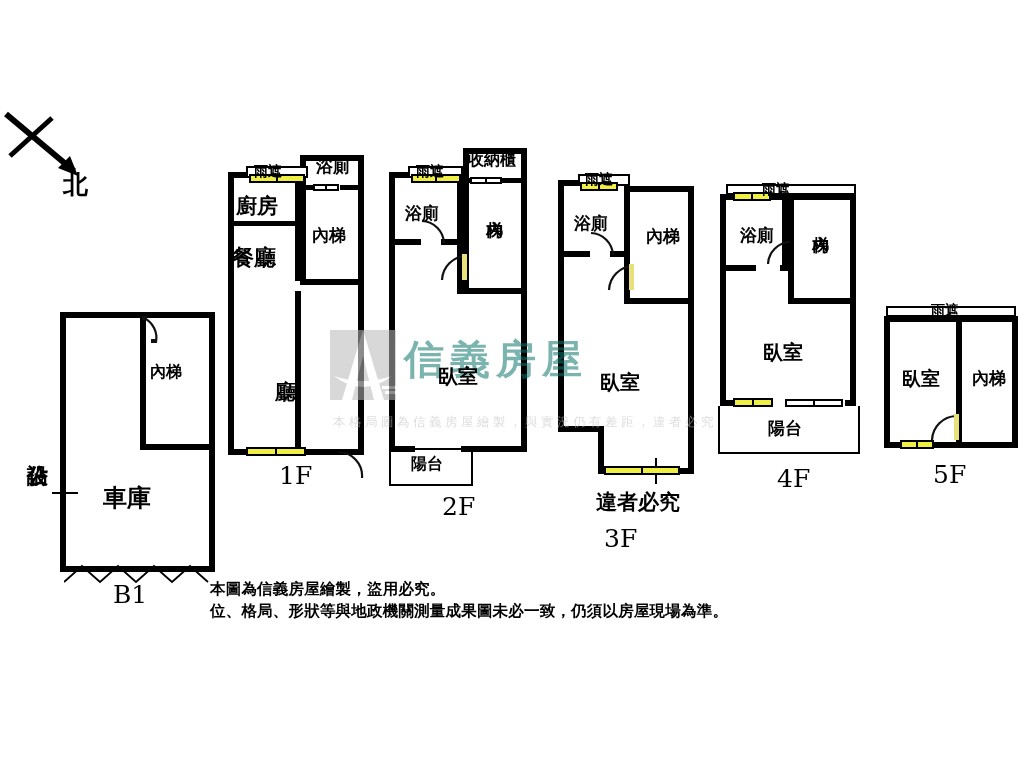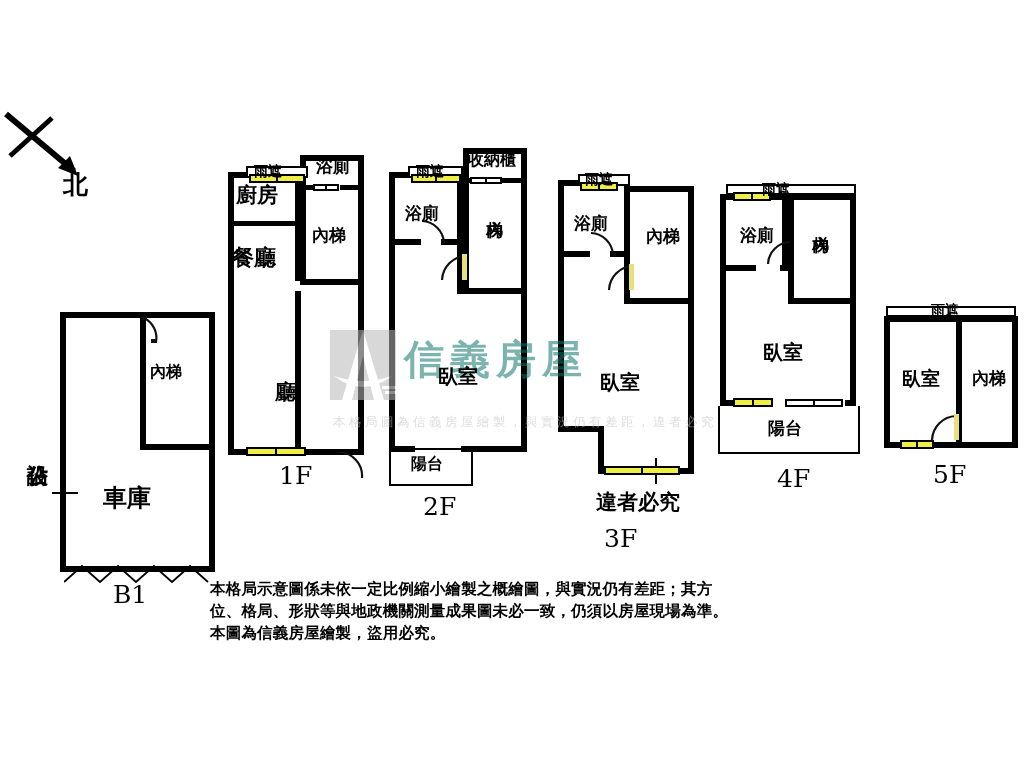--- a/index.html
+++ b/index.html
@@ -244,21 +244,21 @@
     <div class="win" style="left:246px; top:447px; width:60px; height:9px;"></div>
 
     <div class="door-q" style="left:336px; top:452px;">
       <svg width="32" height="32" viewBox="0 0 32 32">
         <path d="M2 0 A 24 24 0 0 1 26 26" fill="none" stroke="#111" stroke-width="2.2"></path>
       </svg>
     </div>
 
     <div class="lbl" style="left:254px; top:164px; font-size:14px;">雨遮</div>
     <div class="lbl" style="left:316px; top:158px; font-size:17px;">浴廁</div>
-    <div class="lbl" style="left:236px; top:185px; font-size:21px;">廚房</div>
+    <div class="lbl" style="left:236px; top:196px; font-size:21px;">廚房</div>
     <div class="lbl" style="left:232px; top:247px; font-size:22px;">餐廳</div>
     <div class="lbl" style="left:275px; top:382px; font-size:21px;">廳</div>
     <div class="lbl" style="left:312px; top:227px; font-size:17px;">內梯</div>
 
     <div class="floor-cap" style="left:279px; top:461px;">1F</div>
   </div>
 
   <div class="abs">
 
     <div class="wall" style="left:389px; top:172px; width:6px; height:280px;"></div>
@@ -304,21 +304,21 @@
     <div class="awning" style="left:408px; top:166px; width:55px; height:12px;"></div>
     <div class="win" style="left:411px; top:174px; width:50px; height:9px;"></div>
 
     <div class="lbl" style="left:416px; top:164px; font-size:14px;">雨遮</div>
     <div class="lbl" style="left:468px; top:152px; font-size:16px;">收納櫃</div>
     <div class="lbl" style="left:405px; top:205px; font-size:17px;">浴廁</div>
     <div class="lbl lbl-v" style="left:486px; top:207px; font-size:17px;">內梯</div>
     <div class="lbl" style="left:438px; top:366px; font-size:20px;">臥室</div>
     <div class="lbl" style="left:411px; top:456px; font-size:16px;">陽台</div>
 
-    <div class="floor-cap" style="left:423px; top:492px;">2F</div>
+    <div class="floor-cap" style="left:442px; top:492px;">2F</div>
   </div>
 
   <div class="abs">
     <div class="wall" style="left:558px; top:180px; width:6px; height:250px;"></div>
     <div class="wall" style="left:558px; top:180px; width:22px; height:6px;"></div>
 
     <div class="wall" style="left:558px; top:251px; width:32px; height:6px;"></div>
     <div class="wall" style="left:610px; top:251px; width:20px; height:6px;"></div>
     <div class="door-q" style="left:589px; top:231px;">
       <svg width="26" height="26" viewBox="0 0 26 26">
@@ -416,18 +416,17 @@
     <div class="win" style="left:900px; top:440px; width:34px; height:9px;"></div>
 
     <div class="lbl" style="left:931px; top:303px; font-size:14px;">雨遮</div>
     <div class="lbl" style="left:902px; top:369px; font-size:19px;">臥室</div>
     <div class="lbl" style="left:972px; top:370px; font-size:17px;">內梯</div>
 
     <div class="floor-cap" style="left:933px; top:460px;">5F</div>
   </div>
 
   <div id="disclaimer">
-    <div>本格局示意圖係未依一定比例縮小繪製之概繪圖，與實況仍有差距；其方</div>
+    <div>本圖為信義房屋繪製，盜用必究。</div>
     <div>位、格局、形狀等與地政機關測量成果圖未必一致，仍須以房屋現場為準。</div>
-    <div>本圖為信義房屋繪製，盜用必究。</div>
   </div>
 
 </div>
 
 </body></html>

